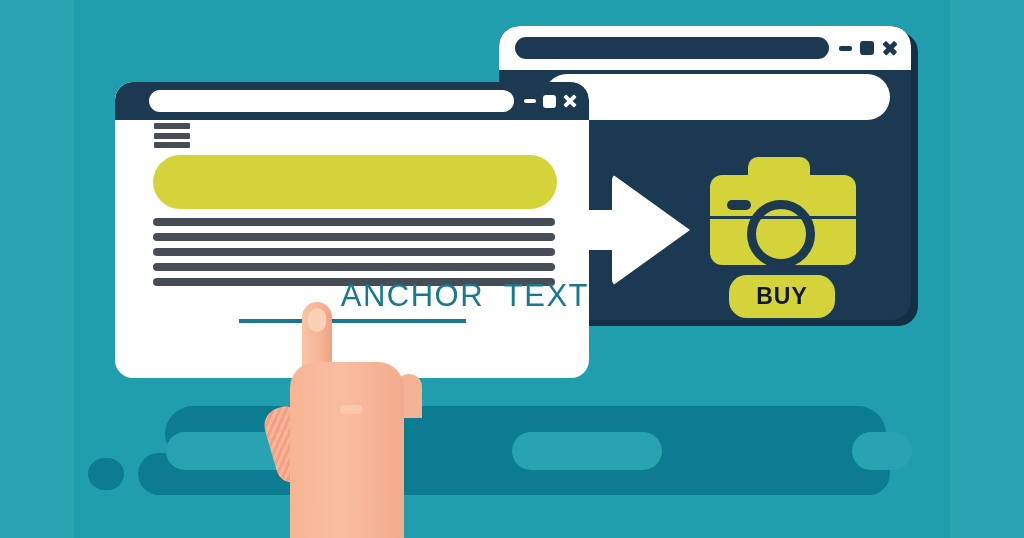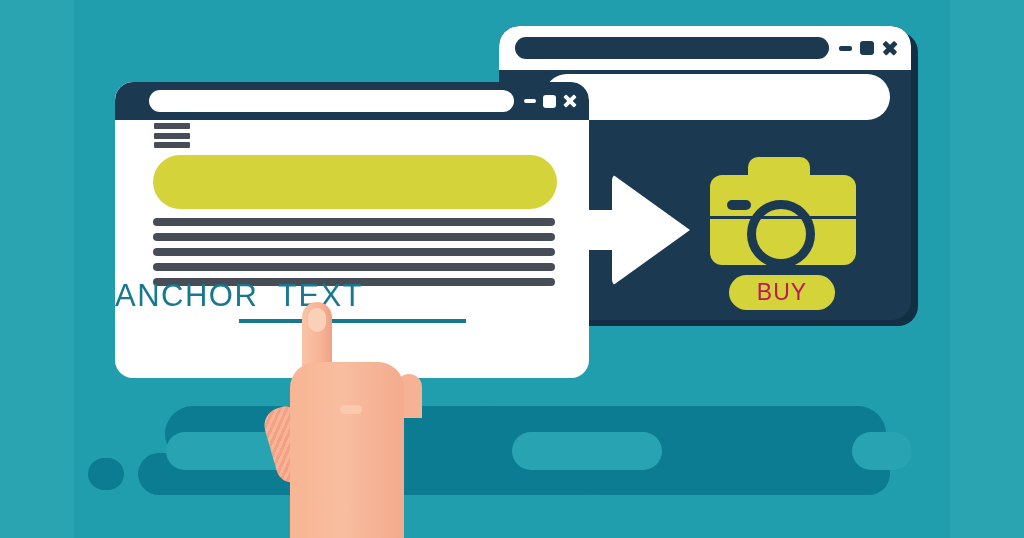--- a/index.html
+++ b/index.html
@@ -127,30 +127,30 @@
     position: absolute; left: 37px; top: 25px;
     width: 68px; height: 68px;
     border: 9px solid #1b3a52;
     border-radius: 50%;
     background: transparent;
   }
 
   .buy-btn {
     position: absolute;
     left: 230px; top: 249px;
-    width: 106px; height: 35px;
+    width: 106px; height: 43px;
     background: #d4d33a;
     border-radius: 17.5px;
     display: flex;
     align-items: center;
     justify-content: center;
-    color: #be185d;
+    color: #0f172a;
     font-size: 23px;
     letter-spacing: 1px;
-    font-weight: 400;
+    font-weight: 700;
   }
 
   
   .arrow {
     position: absolute;
     left: 572px; top: 174px;
     width: 118px; height: 112px;
   }
   .arrow-shaft {
     position: absolute;
@@ -244,21 +244,21 @@
   .text-lines .tl {
     height: 8px;
     background: #474d56;
     border-radius: 4px;
   }
 
   .anchor-wrap {
     position: absolute;
     left: 0; top: 198px;
     width: 474px;
-    text-align: left;
+    text-align: right;
   }
   .anchor-text {
     display: inline-block;
     color: #18788f;
     font-size: 31px;
     letter-spacing: 1.5px;
     line-height: 1;
     white-space: pre;
   }
   .anchor-underline {

